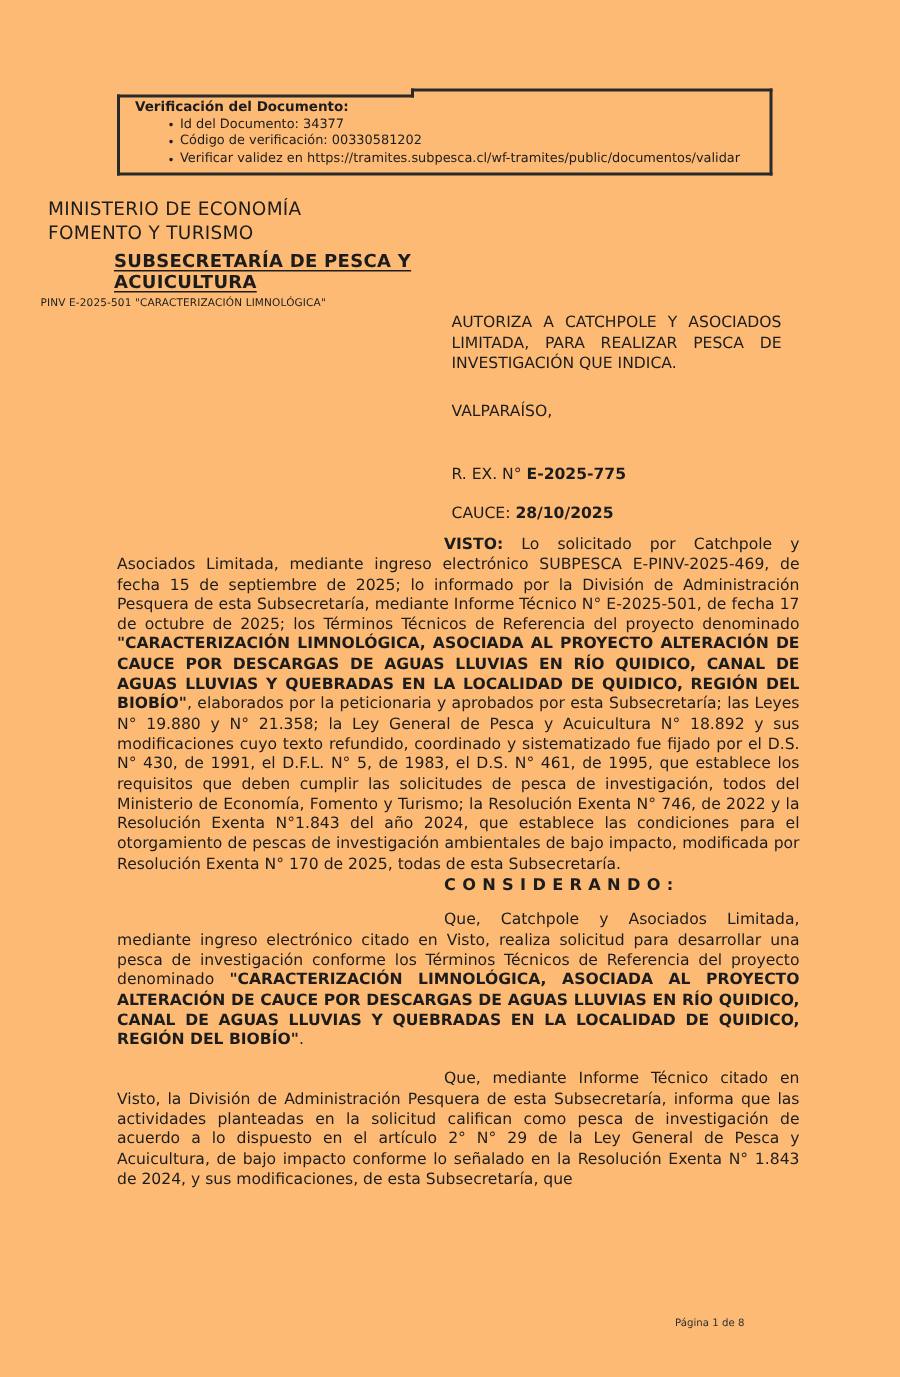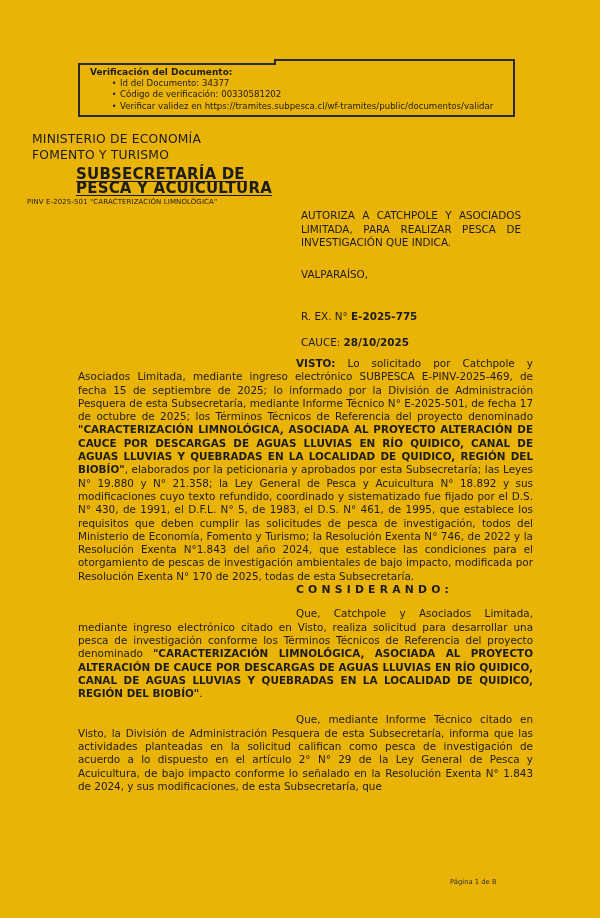--- a/index.html
+++ b/index.html
@@ -1,21 +1,21 @@
 <!DOCTYPE html>
 <html><head>
 <meta charset="utf-8">
 <style>
   * { box-sizing: border-box; }
   html, body { margin: 0; padding: 0; background: #ffffff; }
   .page {
     position: relative;
     width: 600px;
     height: 918px;
-    background: #eab308;
+    background: #fdba74;
     font-family: "DejaVu Sans", sans-serif;
     color: #1c1c1c;
     overflow: hidden;
   }
 
   
   .verify-box { position: absolute; left: 78px; top: 59px; width: 437px; height: 58px; }
   .vb-line { position: absolute; background: #2a2a2a; }
   .vb-top-left   { left: 0;   top: 4px; width: 198px; height: 2px; }
   .vb-step       { left: 196px; top: 0; width: 2px;  height: 6px; }
@@ -29,21 +29,21 @@
   .vb-bullet { width: 12px; margin-left: 18px; text-align: center; flex: none; font-size: 8px; }
   .vb-item-text { flex: 1; white-space: nowrap; }
 
   
   .ministry {
     position: absolute; left: 32px; top: 132px; width: 300px;
     text-align: left; font-size: 12.3px; line-height: 15.5px; letter-spacing: 0.2px;
   }
   .subsecretaria {
     margin: 5px auto 0; width: 212px;
-    font-size: 15px; font-weight: bold; line-height: 13.5px;
+    font-size: 12px; font-weight: bold; line-height: 13.5px;
     text-decoration: underline; text-underline-offset: 2px;
   }
   .pinv-note { position: absolute; left: 27px; top: 198px; font-size: 7px; letter-spacing: 0.1px; }
 
   
   .subject {
     position: absolute; left: 301px; top: 209px; width: 220px;
     font-size: 10.4px; line-height: 13.5px; text-align: justify;
   }
   .place { position: absolute; left: 301px; top: 268px; font-size: 10.4px; }

